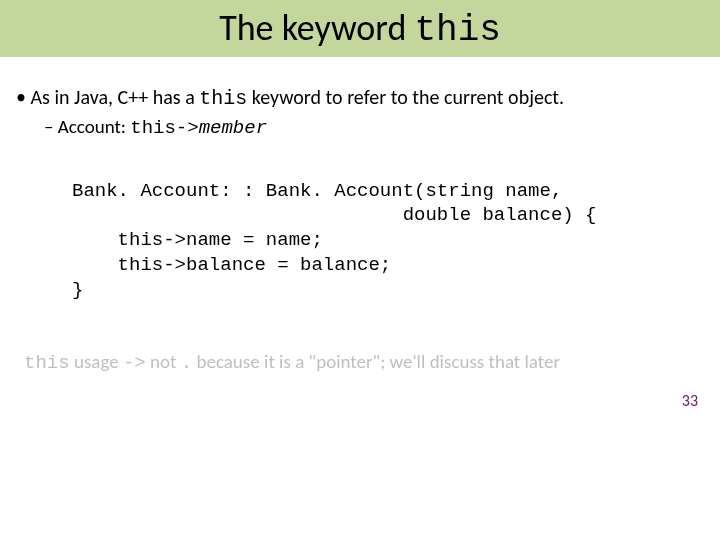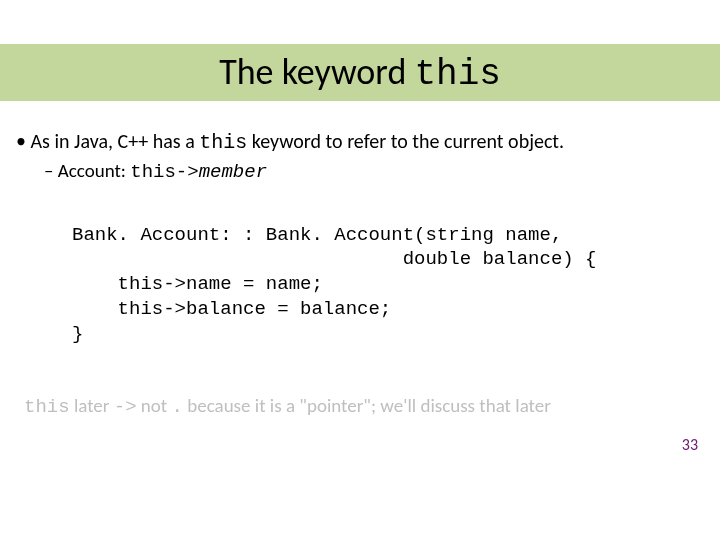--- a/index.html
+++ b/index.html
@@ -1,17 +1,17 @@
 <!DOCTYPE html>
 <html><head>
 <meta charset="utf-8">
 <style>
   * { margin: 0; padding: 0; box-sizing: border-box; }
   html, body { width: 720px; height: 540px; background: #fff; font-family: Calibri, "Segoe UI", Arial, sans-serif; color: #000; }
-  .slide { width: 720px; height: 428px; position: relative; margin-top: 44px; }
+  .slide { width: 720px; height: 428px; position: relative; }
   .title-band { background: #c3d69b; width: 100%; text-align: center; padding: 6px 0 6px 0; }
   .title { font-size: 36px; font-weight: 400; }
   .title .kw { font-family: Consolas, "Courier New", monospace; }
   .content { padding: 28px 24px 0 16px; font-size: 20px; line-height: 1.25; }
   .bullet1 { margin-bottom: 4px; }
   .bullet1::before { content: "• "; }
   .sub { margin-left: 28px; margin-top: 2px; margin-bottom: 2px; font-size: 19px; }
   .sub::before { content: "– "; }
   .mono { font-family: Consolas, "Courier New", monospace; }
   .ital { font-style: italic; text-align: right; }
@@ -40,17 +40,17 @@
     </div>
     <div class="gap"></div>
     <div class="codeblock">Bank. Account: : Bank. Account(string name,
                              double balance) {
     this-&gt;name = name;
     this-&gt;balance = balance;
 }</div>
   </div>
 
   <div class="footnote">
-    <span class="mono">this</span><span> later </span><span class="mono">-&gt;</span><span> not </span><span class="mono">.</span><span>  because it is a "pointer";  we'll discuss that later</span>
+    <span class="mono">this</span><span> usage </span><span class="mono">-&gt;</span><span> not </span><span class="mono">.</span><span>  because it is a "pointer";  we'll discuss that later</span>
   </div>
 
   <div class="pagenum">33</div>
 </div>
 
 </body></html>

